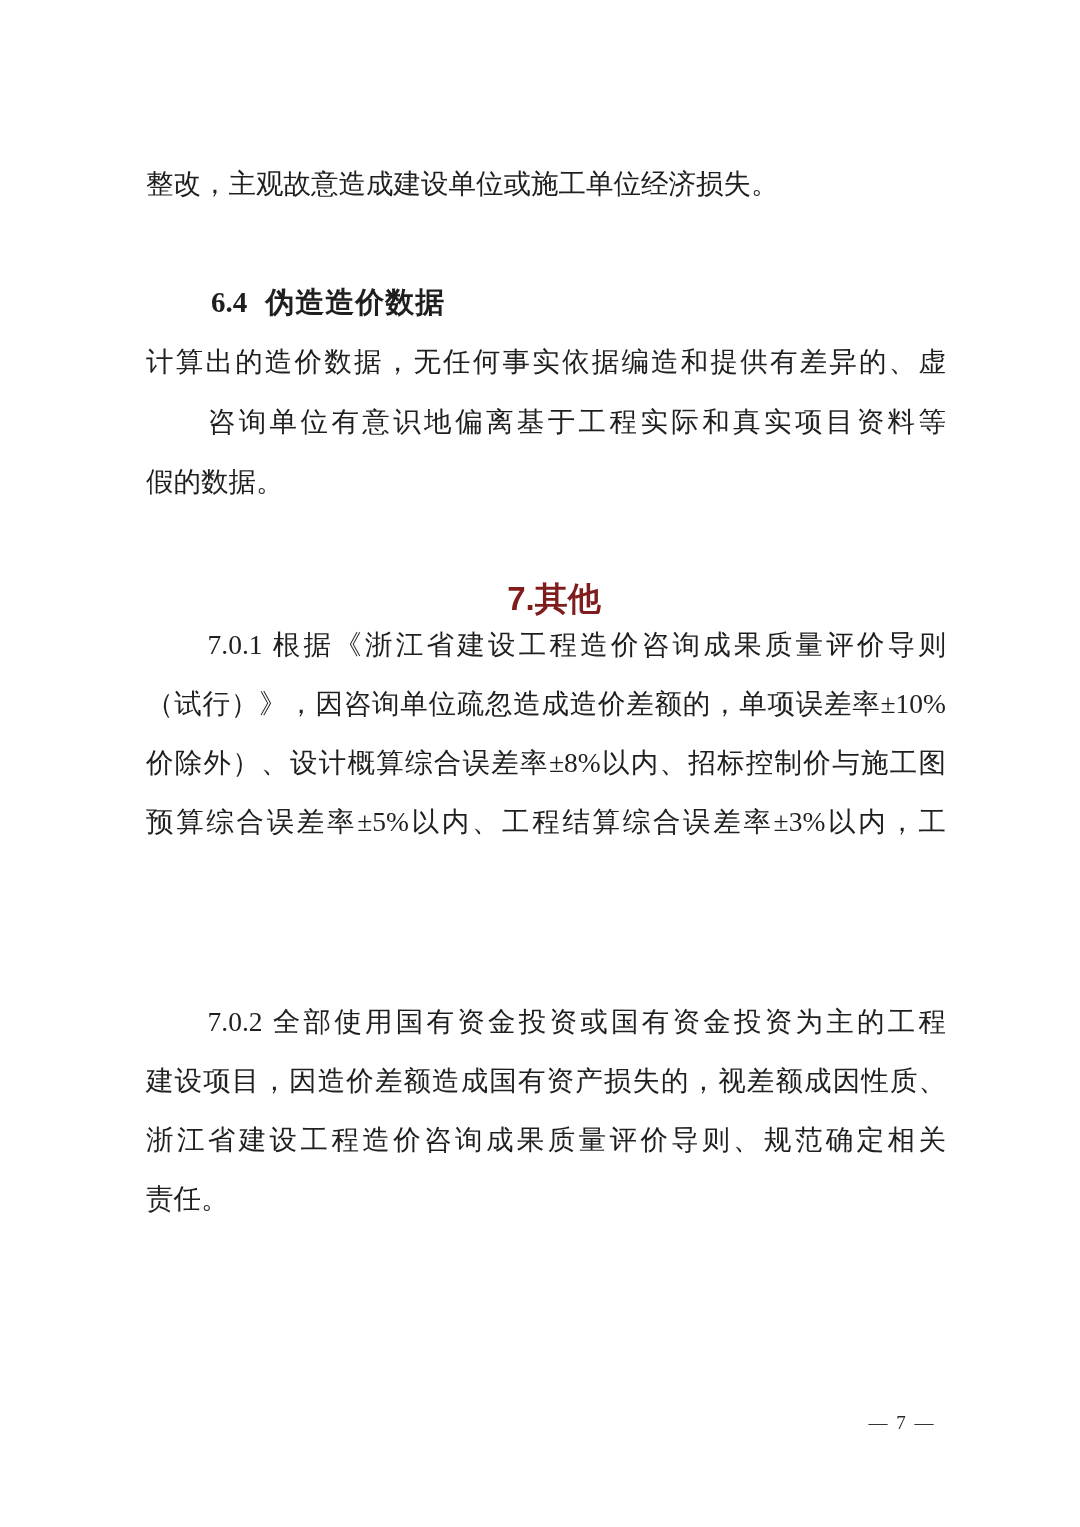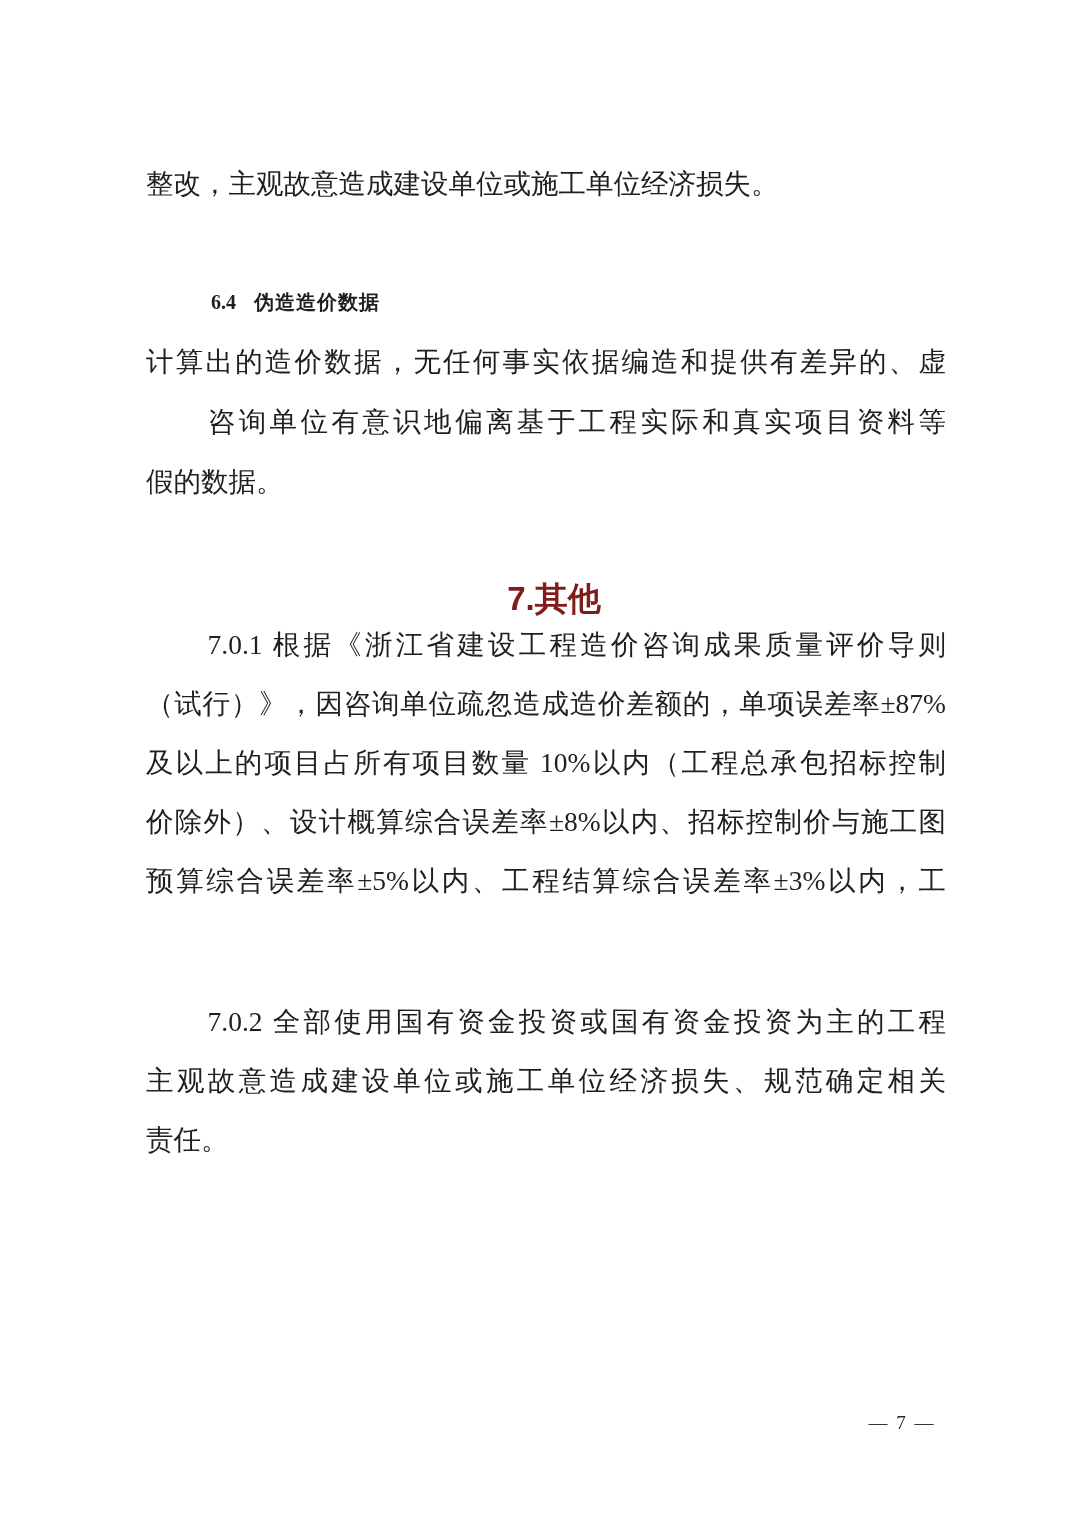--- a/index.html
+++ b/index.html
@@ -14,21 +14,21 @@
 
   
   .para { position:absolute; left:146px; width:800px; font-size:27.5px; }
   .para .line { line-height:60px; text-align:left; }
   .lh59 .line { line-height:59px; }
   
   .para .line.jl { text-align:justify; text-align-last:justify; text-justify:inter-character; }
 
   .heading-2 {
     position:absolute; left:211px; top:284px; line-height:36px;
-    font-size:20px; font-weight:bold; letter-spacing:1px;text-align:center;
+    font-size:29px; font-weight:bold; letter-spacing:1px;text-align:center;
   }
   .heading-2 .sec-num { font-family:"Liberation Serif","DejaVu Serif",serif; margin-right:18px; letter-spacing:0; }
 
   .heading-1 {
     position:absolute; left:14px; top:580px; width:1080px; text-align:center;
     font-family:"Liberation Sans","DejaVu Sans",sans-serif;
     font-size:33px; font-weight:700; line-height:38px; color:#7f1d1d;
   }
 
   #para-cont  { top:154px; }
@@ -58,27 +58,27 @@
   <div id="para-64" class="para">
       <div class="line jl">计算出的造价数据，无任何事实依据编造和提供有差异的、虚</div>
       <div class="line jl">　　咨询单位有意识地偏离基于工程实际和真实项目资料等</div>
       <div class="line">假的数据。</div>
     </div>
 
   <div class="heading-1">7.其他</div>
 
   <div id="para-701" class="para lh59">
       <div class="line jl">　　7.0.1 根据《浙江省建设工程造价咨询成果质量评价导则</div>
-      <div class="line jl">（试行）》，因咨询单位疏忽造成造价差额的，单项误差率±87%</div>
-      <div class="line jl">及以上的项目占所有项目数量 10%以内（工程总承包招标控制</div>
+      <div class="line jl">（试行）》，因咨询单位疏忽造成造价差额的，单项误差率±10%</div>
       <div class="line jl">价除外）、设计概算综合误差率±8%以内、招标控制价与施工图</div>
       <div class="line jl">预算综合误差率±5%以内、工程结算综合误差率±3%以内，工</div>
     </div>
 
   <div id="para-702" class="para lh59">
       <div class="line jl">　　7.0.2 全部使用国有资金投资或国有资金投资为主的工程</div>
-      <div class="line jl">主观故意造成建设单位或施工单位经济损失、规范确定相关</div>
+      <div class="line jl">建设项目，因造价差额造成国有资产损失的，视差额成因性质、</div>
+      <div class="line jl">浙江省建设工程造价咨询成果质量评价导则、规范确定相关</div>
       <div class="line">责任。</div>
     </div>
 
   <div class="page-number">— 7 —</div>
 
 </div>
 
 </body></html>

